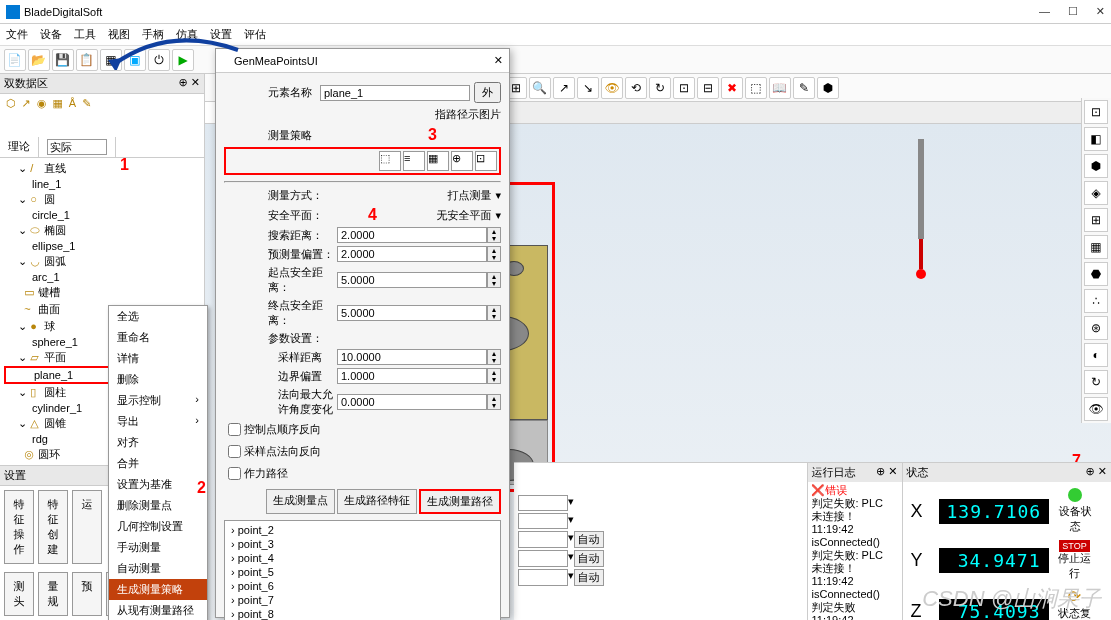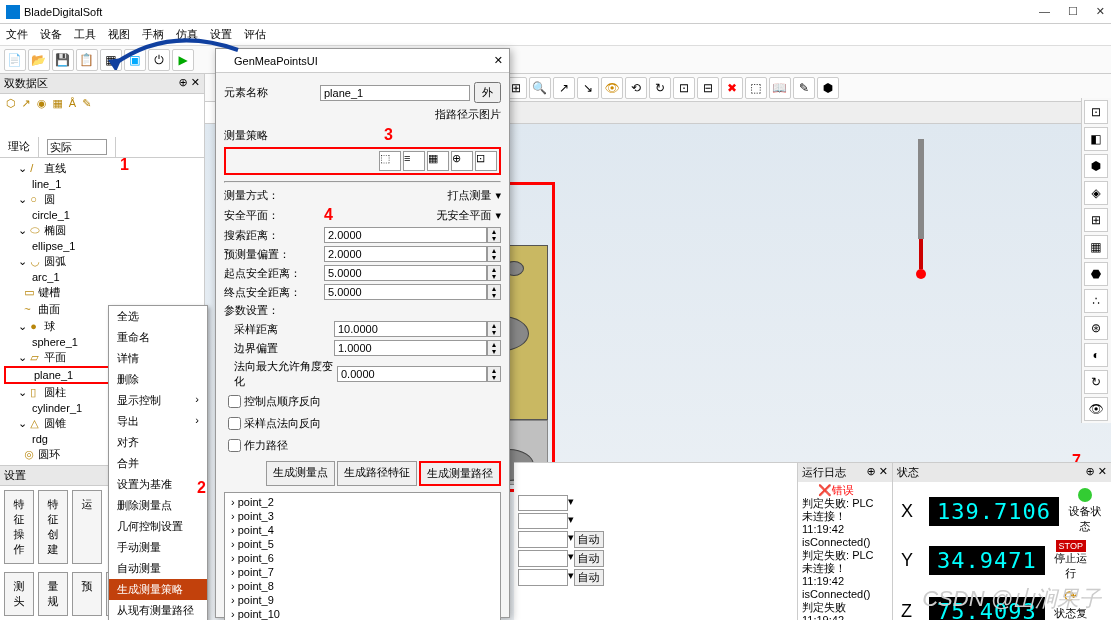--- a/index.html
+++ b/index.html
@@ -29,21 +29,21 @@
 .ctxmenu div { padding: 3px 8px; }
 .ctxmenu .sel { background: #c2410c; color: #fff; }
 .settings { border-top: 1px solid #ccc; }
 .settings .row { display: flex; padding: 4px; gap: 4px; }
 .settings .btn { border: 1px solid #999; padding: 6px 4px; background: #f5f5f5; text-align: center; width: 30px; }
 .dialog { position: absolute; left: 215px; top: 48px; width: 295px; height: 570px; background: #f5f5f5; border: 1px solid #999; box-shadow: 2px 2px 8px rgba(0,0,0,.3); z-index: 5; }
 .dlgtitle { height: 24px; display: flex; align-items: center; padding: 0 6px; background: #fff; border-bottom: 1px solid #ccc; }
 .dlgtitle .close { margin-left: auto; }
 .dlgbody { padding: 6px 8px; }
 .dlgrow { display: flex; align-items: center; margin: 3px 0; }
-.dlgrow label { width: 100px; }
+.dlgrow label { width: 100px; margin-left: 44px; }
 .dlgrow input[type=text] { flex: 1; border: 1px solid #999; padding: 1px 3px; background: #fff; }
 .spinbox { display: flex; flex: 1; }
 .spinbox input { flex: 1; border: 1px solid #999; padding: 1px 3px; text-align: left; }
 .spinbox .spin { width: 14px; border: 1px solid #999; background: #eee; text-align: center; font-size: 8px; line-height: 7px; }
 .stratbtns { display: flex; gap: 2px; justify-content: flex-end; border: 2px solid red; padding: 2px; }
 .stratbtns .sb { width: 22px; height: 20px; border: 1px solid #999; background: #fff; }
 .genbtns { display: flex; gap: 2px; justify-content: flex-end; margin: 6px 0; text-align: right; }
 .genbtns .gb { border: 1px solid #999; padding: 3px 6px; background: #f0f0f0; }
 .genbtns .hl { border: 2px solid red; }
 .plist { height: 210px; border: 1px solid #999; background: #fff; overflow: auto; padding: 2px 6px; }
@@ -63,26 +63,26 @@
 .rtool { position: absolute; right: 0; top: 98px; width: 30px; display: flex; flex-direction: column; gap: 3px; padding: 2px; background:#f8f8f8; border-left:1px solid #ccc;}
 .rtool .rt { width: 24px; height: 24px; border: 1px solid #ccc; background: #fff; font-size:12px; text-align:center; line-height:22px; }
 .bottom { position: absolute; left: 514px; right: 0; bottom: 0; height: 158px; display: flex; background: #fff; border-top: 1px solid #ccc; }
 .dropdowns { width: 100px; padding: 30px 4px; }
 .dropdowns .dd { display: flex; margin: 2px 0; }
 .dropdowns input { width: 50px; border: 1px solid #999; }
 .dropdowns .aut { width: 30px; border: 1px solid #999; text-align: center; background: #eee; }
 .logpanel { width: 95px; border-left: 1px solid #ccc; }
 .logpanel .lh { background: #e8e8e8; padding: 2px 4px; display:flex; justify-content:space-between;}
 .logpanel .lb { padding: 2px 4px; font-size: 10px; line-height: 13px; }
-.logpanel .err { color: red; margin-left: 16px; }
+.logpanel .err { color: red; }
 .status { flex: 1; background: #fff; padding: 4px 8px; border-left:1px solid #ccc;}
 .status .sh { background: #e8e8e8; padding: 2px 4px; display:flex; justify-content:space-between; margin:-4px -8px 4px;}
 .status .coord { display: flex; align-items: center; margin: 6px 0; gap: 8px; }
 .status .coord .axis { font-size: 18px; width: 20px; }
-.status .coord .val { font-family: monospace; font-size: 22px; background: #000; color: #0ff; padding: 2px 8px; min-width: 110px; text-align: right; letter-spacing:1px;}
+.status .coord .val { font-family: monospace; font-size: 18px; background: #000; color: #0ff; padding: 2px 8px; min-width: 110px; text-align: right; letter-spacing:1px;}
 .status .sbtn { width: 36px; text-align: center; font-size: 10px; }
 .status .dot { width: 14px; height: 14px; border-radius: 50%; display: inline-block; }
 .watermark { position: absolute; right: 10px; bottom: 6px; color: #ccc; font-size: 22px; font-style: italic; z-index:20;}
 .arrow { position: absolute; left: 108px; top: 30px; width: 140px; height: 40px; z-index: 6; }
 </style>
 </head>
 <body>
 
 <div class="titlebar">
   <span class="logo"></span>

